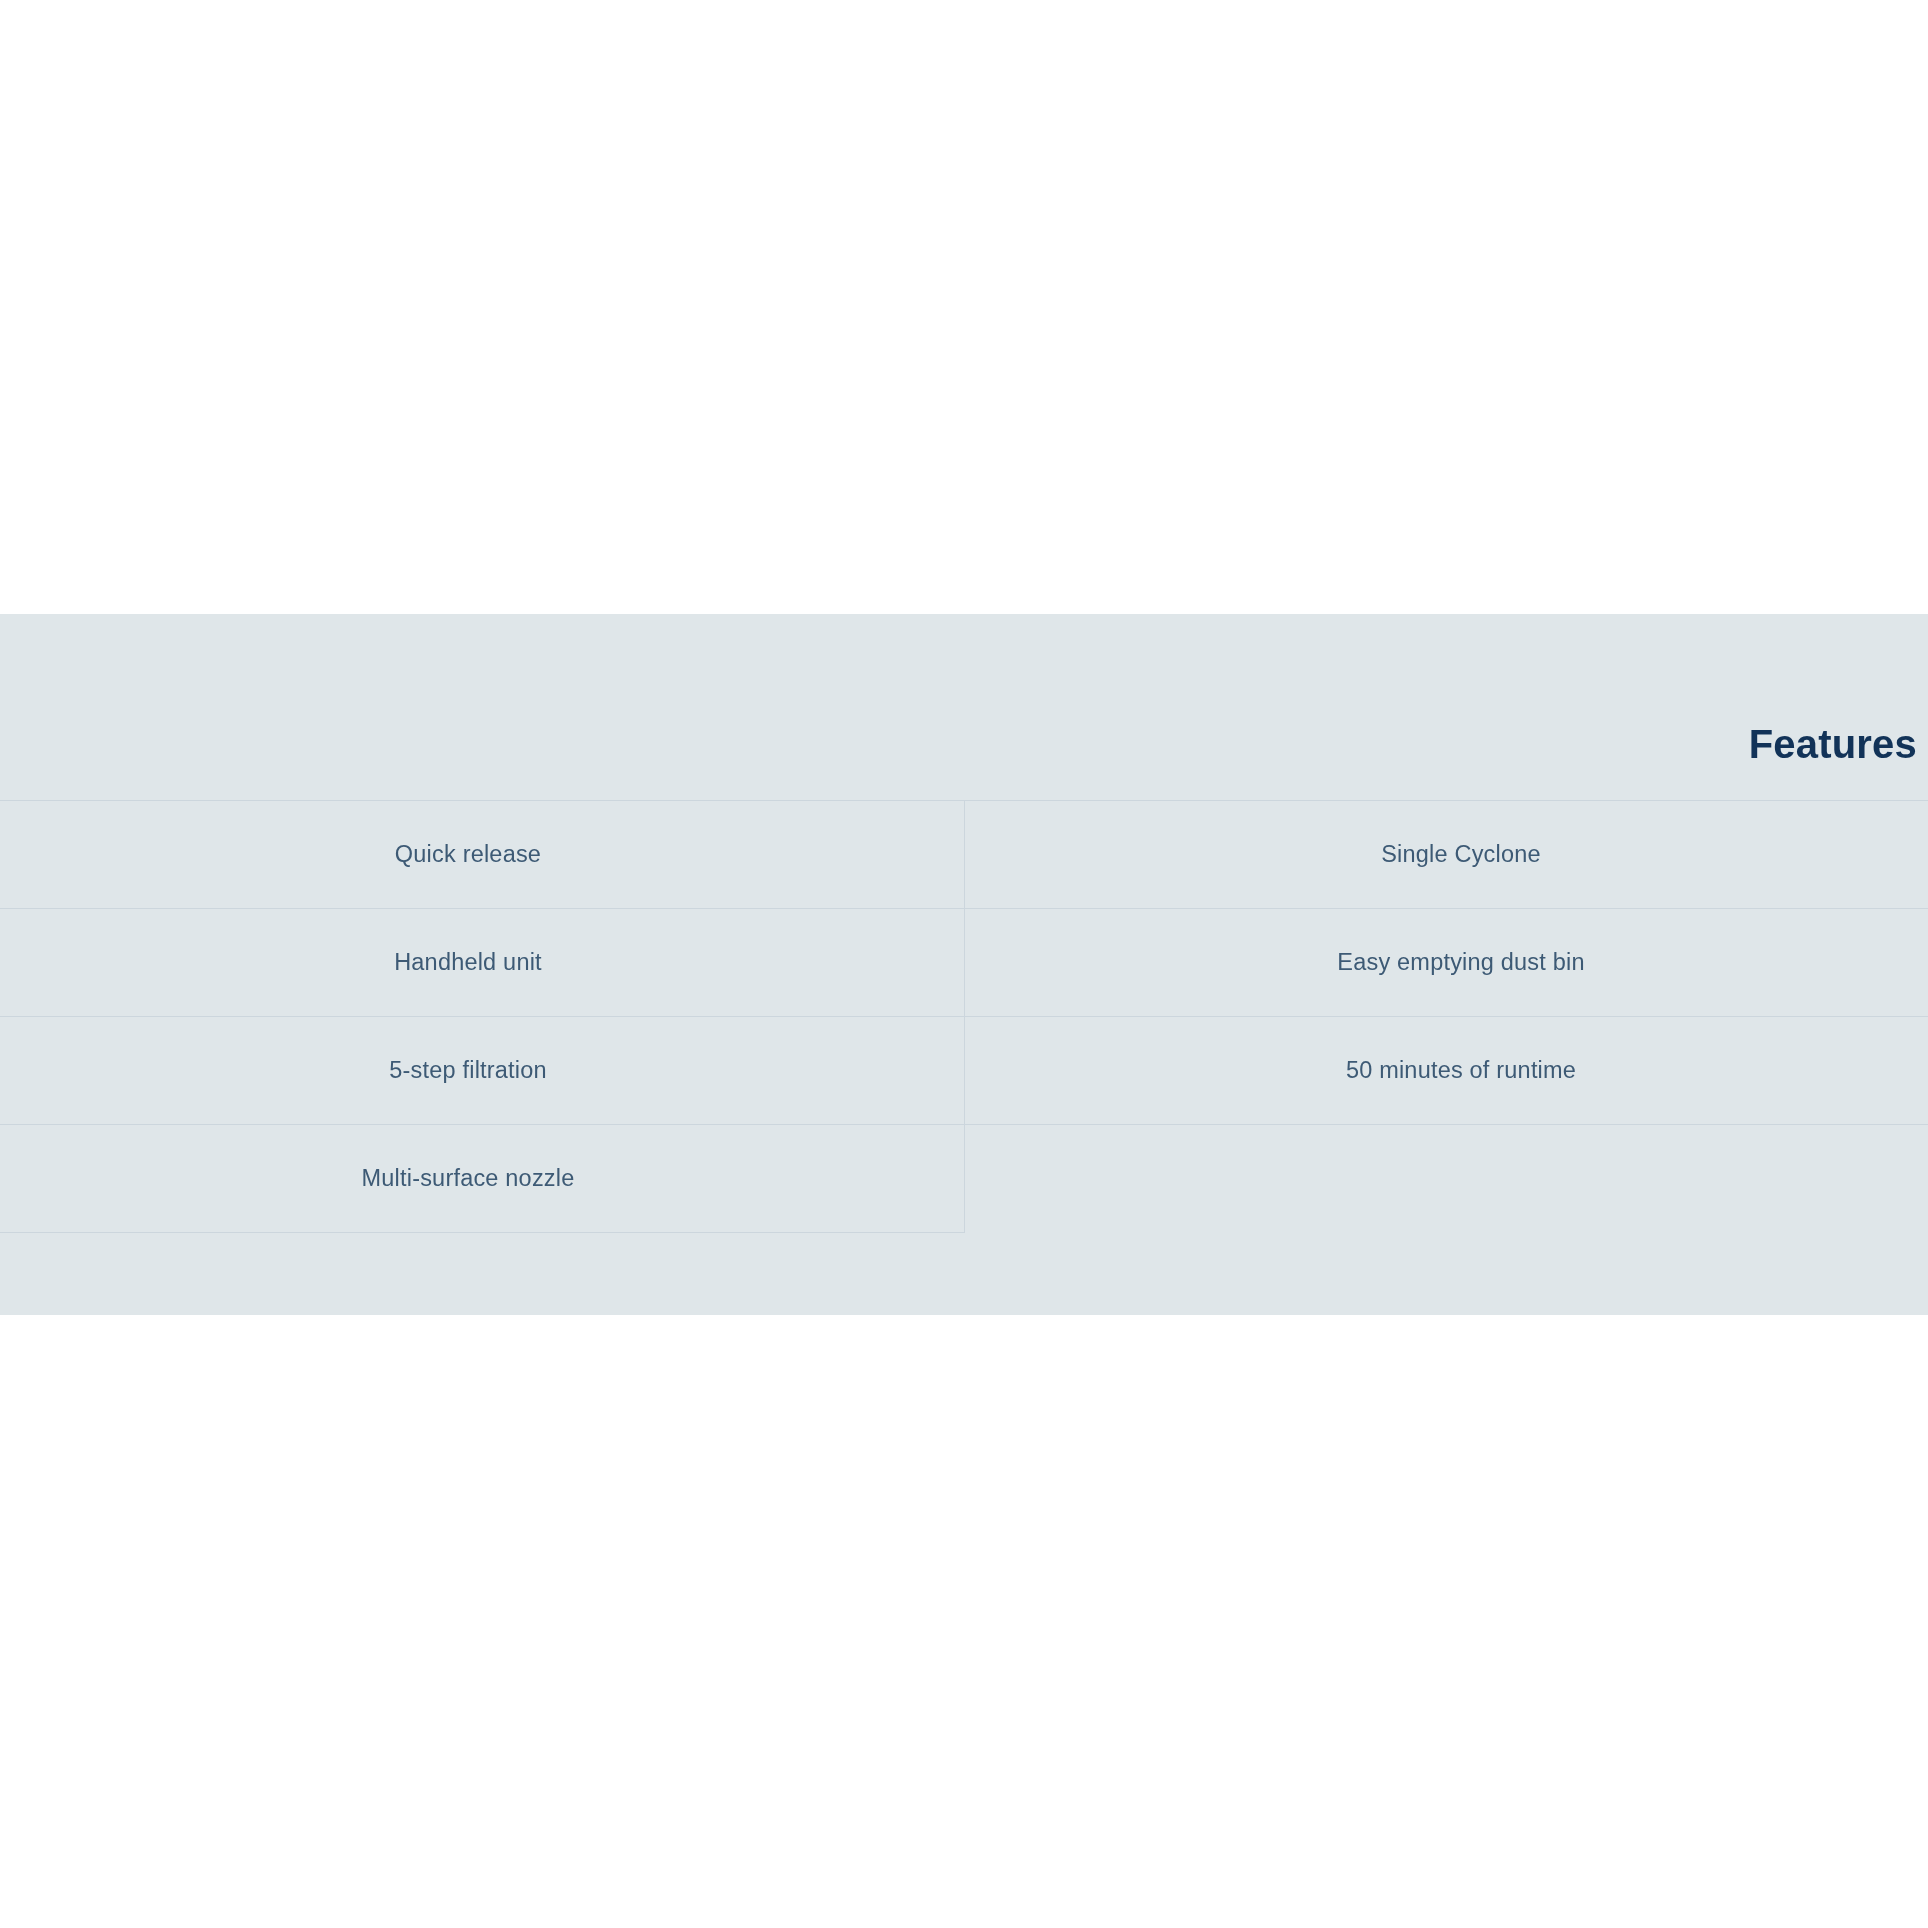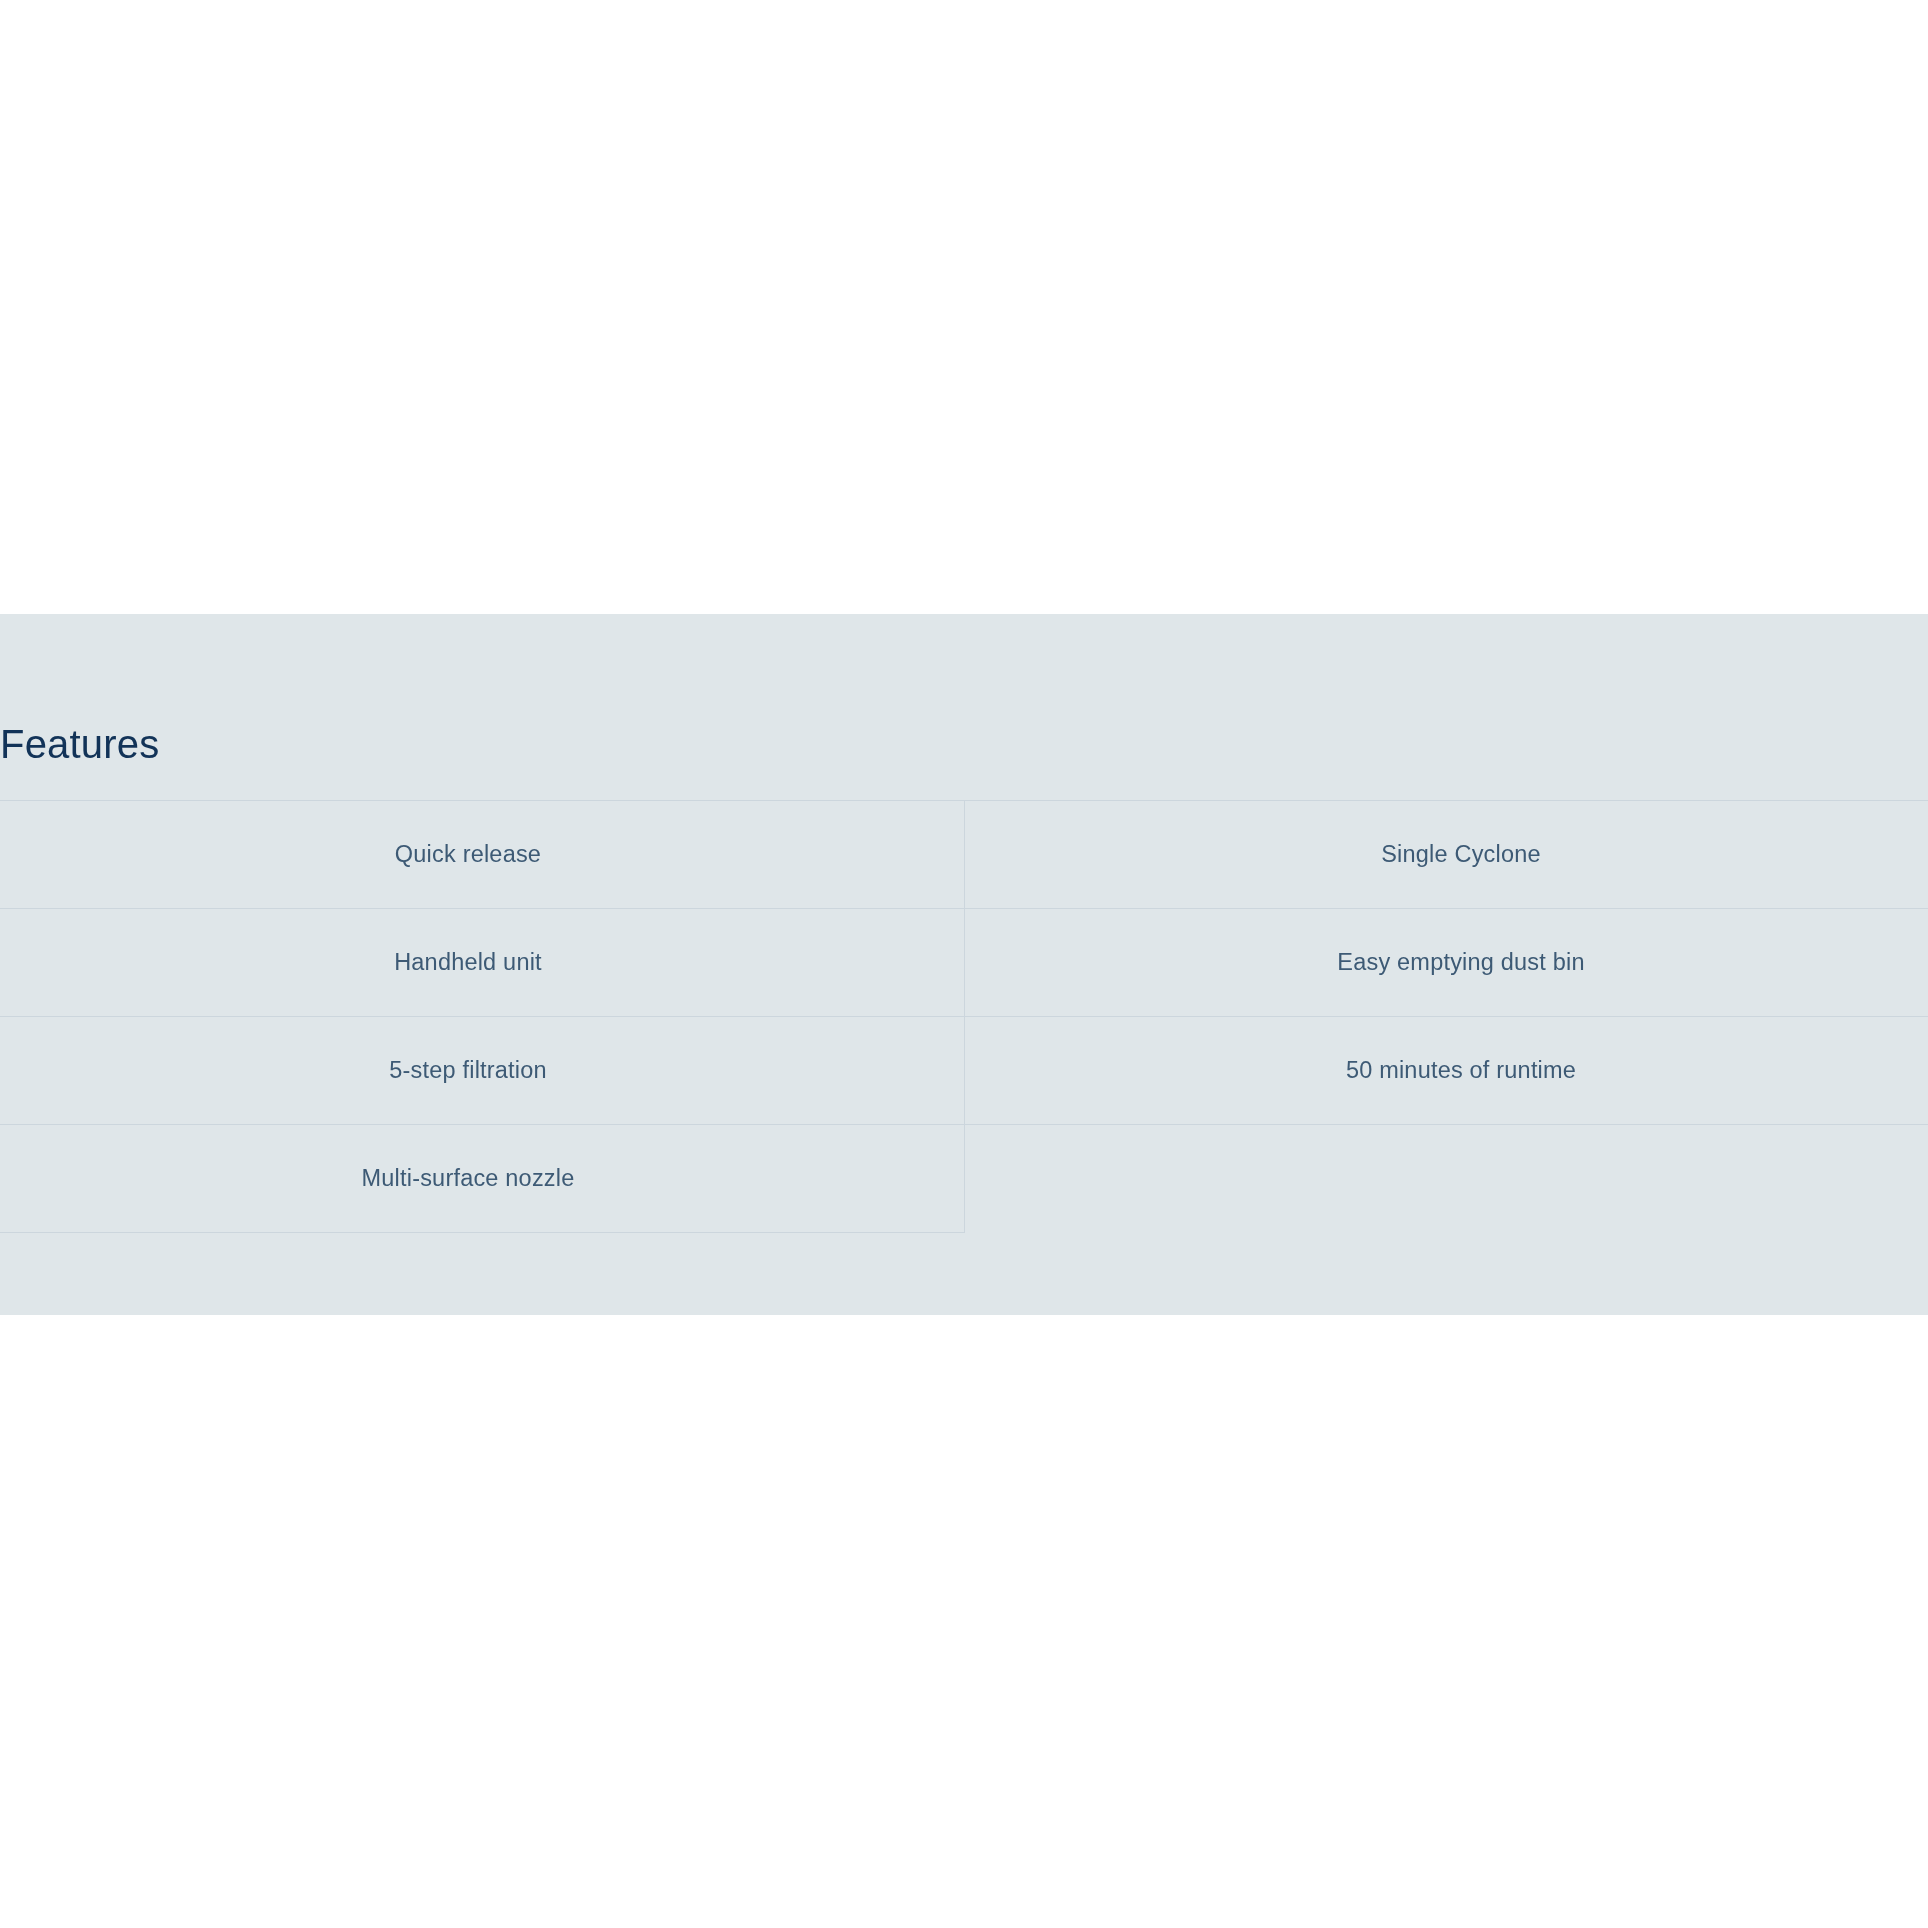--- a/index.html
+++ b/index.html
@@ -28,23 +28,23 @@
     height: 701px;
     background: #dfe6e9;
     box-sizing: border-box;
   }
 
   .section-title {
     position: absolute;
     left: 0;
     top: 77px;
     width: 1917px;      
-    text-align: left;
+    text-align: right;
     font-size: 40px;
-    font-weight: 400;
+    font-weight: 700;
     letter-spacing: 0.2px;
     color: #123358;
     line-height: 1;
   }
 
   
   .features-table-wrap {
     position: absolute;
     left: -28px;            
     top: 186px;             

